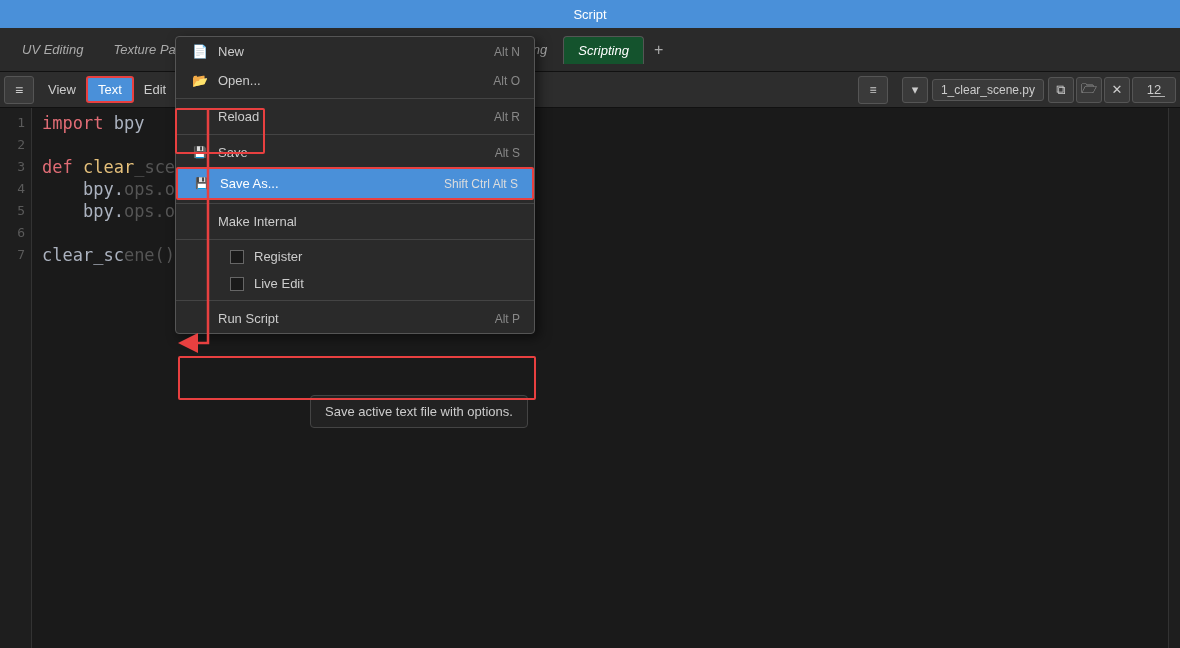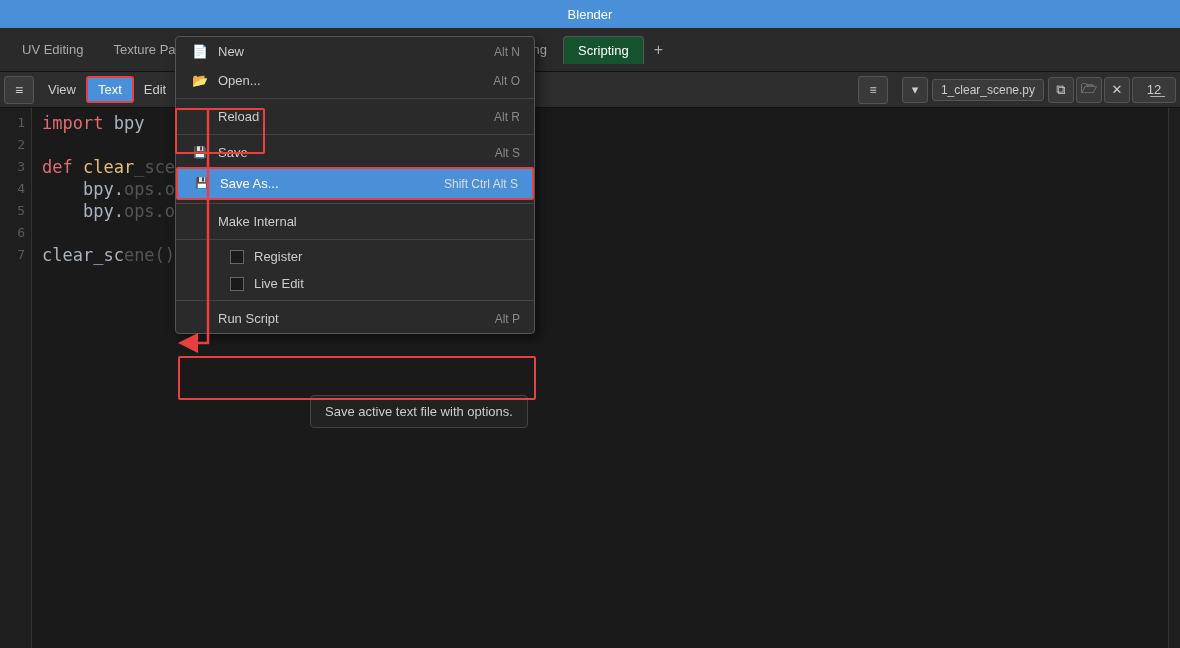--- a/index.html
+++ b/index.html
@@ -38,20 +38,21 @@
       gap: 2px;
       border-bottom: 1px solid #111;
     }
     .ws-tab {
       padding: 6px 14px;
       color: #aaa;
       font-size: 13px;
       cursor: pointer;
       border-radius: 4px 4px 0 0;
       user-select: none;
+      font-style: italic;
     }
     .ws-tab.active {
       background: #14532d;
       color: #fff;
       border: 1px solid #555;
       border-bottom: none;
     }
     .ws-tab-plus {
       color: #aaa;
       font-size: 16px;
@@ -269,21 +270,21 @@
       width: 12px;
       background: #1e1e1e;
       border-left: 1px solid #333;
       flex-shrink: 0;
     }
   </style>
 </head>
 <body>
 
 <div class="title-bar">
-  <span class="title-bar-text">Blender</span>
+  <span class="title-bar-text">Script</span>
 </div>
 
 <div class="workspace-tabs">
   <div class="ws-tab">UV Editing</div>
   <div class="ws-tab">Texture Paint</div>
   <div class="ws-tab">Shading</div>
   <div class="ws-tab">Animation</div>
   <div class="ws-tab">Rendering</div>
   <div class="ws-tab">Compositing</div>
   <div class="ws-tab active">Scripting</div>

